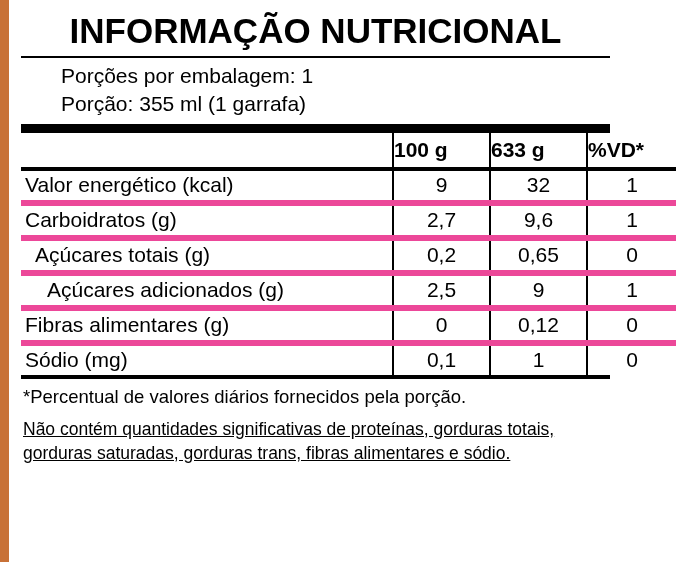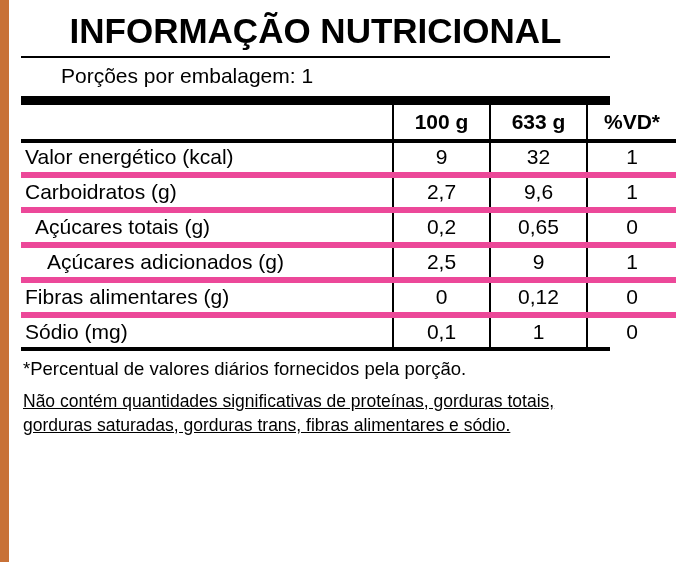--- a/index.html
+++ b/index.html
@@ -71,21 +71,21 @@
   table.nutri col.c-v1 { width: 97px; }
   table.nutri col.c-v2 { width: 97px; }
   table.nutri col.c-v3 { width: 89px; }
 
   table.nutri th, table.nutri td {
     padding: 2px 0 3px 0;
     vertical-align: middle;
   }
   table.nutri thead th {
     font-weight: bold;
-    text-align: center;
+    text-align: left;
     font-size: 21px;
     padding-top: 5px;
     padding-bottom: 5px;
   }
   table.nutri thead th.hdr-blank {
     border-bottom: none;
   }
   table.nutri td.name {
     text-align: left;
     padding-left: 4px;
@@ -126,20 +126,21 @@
 <body>
 
 <div id="label">
   <div class="inner">
 
     <div class="title">INFORMAÇÃO NUTRICIONAL</div>
     <div class="rule-thin"></div>
 
     <div class="servings">
       <div>Porções por embalagem: 1</div>
+      <div>Porção: 355 ml (1 garrafa)</div>
     </div>
 
     <div class="rule-thick"></div>
 
     <table class="nutri">
       <colgroup>
         <col class="c-name">
           <col class="c-v1">
           <col class="c-v2">
           <col class="c-v3">

